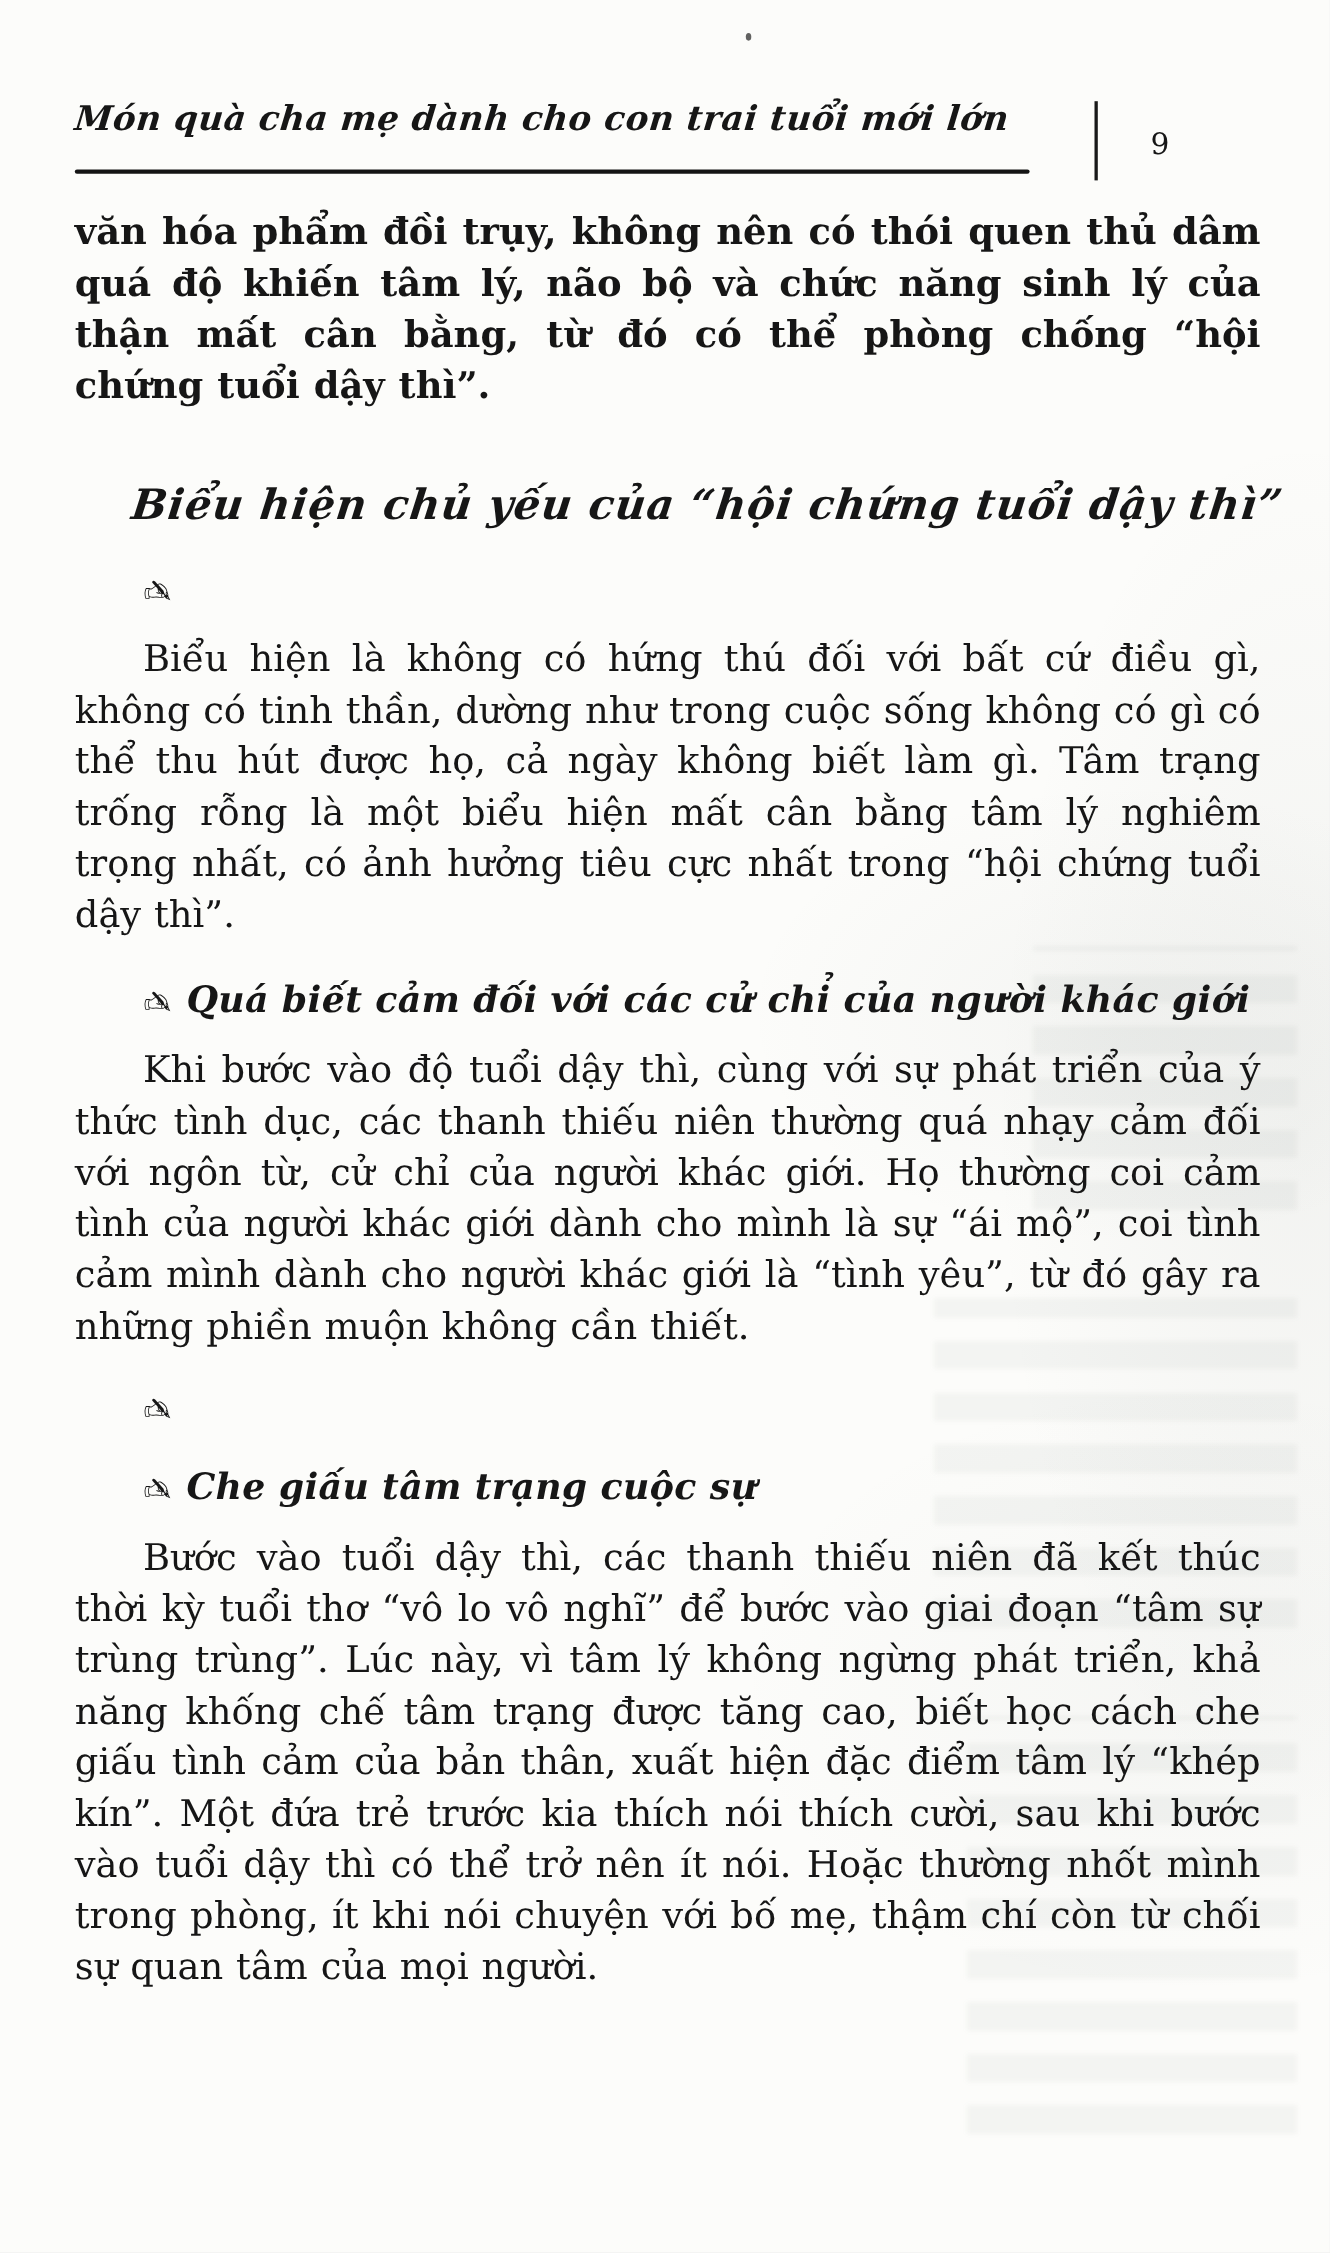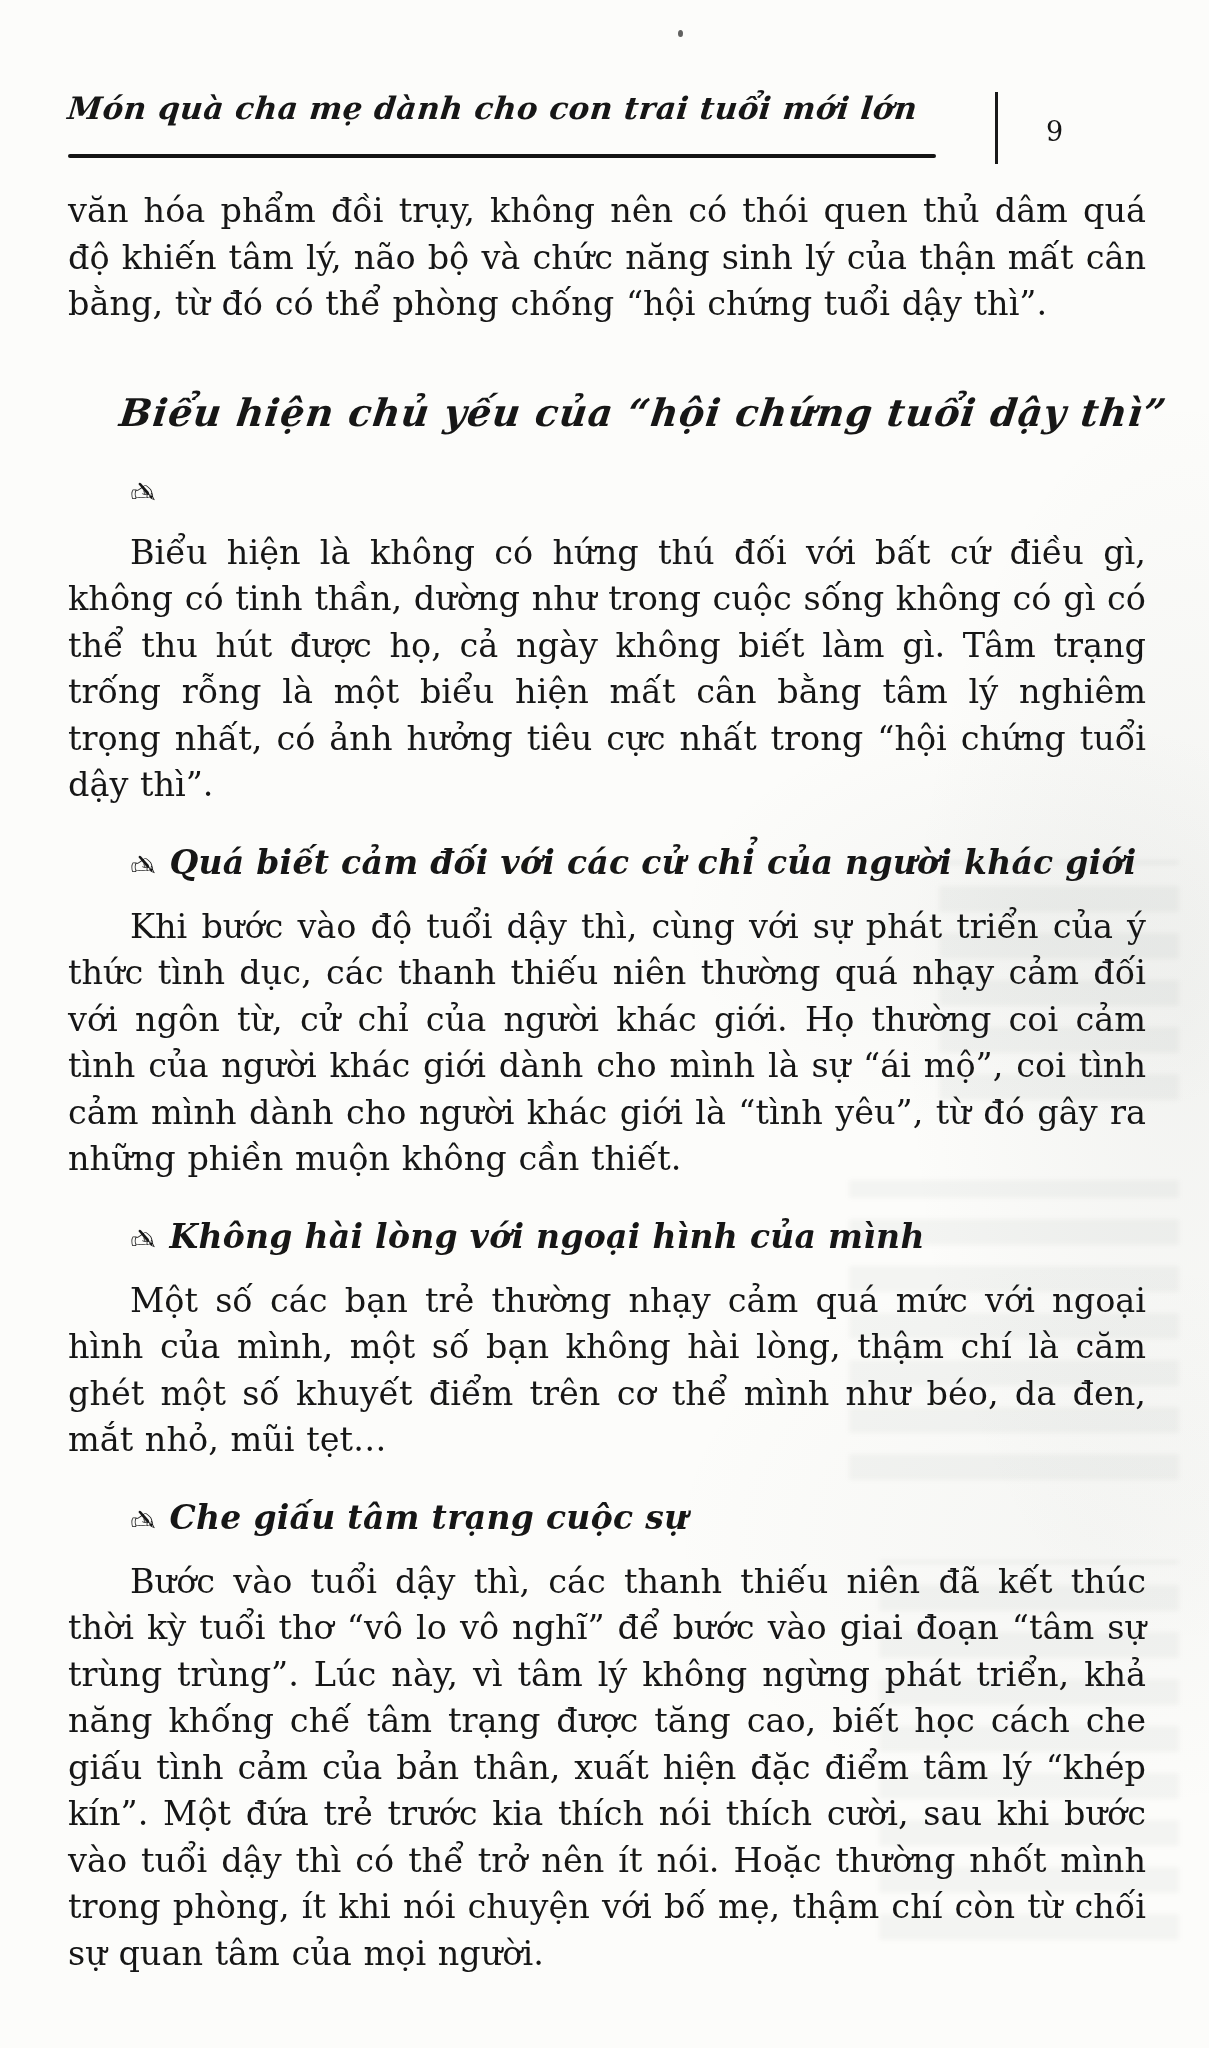--- a/index.html
+++ b/index.html
@@ -81,21 +81,21 @@
     width: 1078px;
   }
   p.para {
     margin: 0 0 8px 0;
     font-size: 33.5px;
     line-height: 46.5px;
     text-align: justify;
     text-indent: 62px;
     word-spacing: 1px;
   }
-  p.para.no-indent { text-indent: 0; }
+  p.para.no-indent { text-indent: 0; font-weight: bold; }
   .section-heading {
     margin: 62px 0 38px 52px;
     font-size: 38px;
     font-style: italic;
     font-weight: 600;
     letter-spacing: 1px;
     transform: skewX(-7deg);
     white-space: nowrap;
   }
   .sub-heading {
@@ -161,23 +161,21 @@
     <p class="para">Biểu hiện là không có hứng thú đối với bất cứ điều gì, không có tinh thần, dường như trong cuộc sống không có gì có thể thu hút được họ, cả ngày không biết làm gì. Tâm trạng trống rỗng là một biểu hiện mất cân bằng tâm lý nghiêm trọng nhất, có ảnh hưởng tiêu cực nhất trong “hội chứng tuổi dậy thì”.</p>
 
     <div class="sub-heading">
       <span class="pen-icon">✍</span>
       <span>Quá biết cảm đối với các cử chỉ của người khác giới</span>
     </div>
     <p class="para">Khi bước vào độ tuổi dậy thì, cùng với sự phát triển của ý thức tình dục, các thanh thiếu niên thường quá nhạy cảm đối với ngôn từ, cử chỉ của người khác giới. Họ thường coi cảm tình của người khác giới dành cho mình là sự “ái mộ”, coi tình cảm mình dành cho người khác giới là “tình yêu”, từ đó gây ra những phiền muộn không cần thiết.</p>
 
     <div class="sub-heading">
       <span class="pen-icon">✍</span>
-      <span>Không hài lòng với ngoại hình của mình</span>
     </div>
-    <p class="para">Một số các bạn trẻ thường nhạy cảm quá mức với ngoại hình của mình, một số bạn không hài lòng, thậm chí là căm ghét một số khuyết điểm trên cơ thể mình như béo, da đen, mắt nhỏ, mũi tẹt…</p>
 
     <div class="sub-heading">
       <span class="pen-icon">✍</span>
       <span>Che giấu tâm trạng cuộc sự</span>
     </div>
     <p class="para">Bước vào tuổi dậy thì, các thanh thiếu niên đã kết thúc thời kỳ tuổi thơ “vô lo vô nghĩ” để bước vào giai đoạn “tâm sự trùng trùng”. Lúc này, vì tâm lý không ngừng phát triển, khả năng khống chế tâm trạng được tăng cao, biết học cách che giấu tình cảm của bản thân, xuất hiện đặc điểm tâm lý “khép kín”. Một đứa trẻ trước kia thích nói thích cười, sau khi bước vào tuổi dậy thì có thể trở nên ít nói. Hoặc thường nhốt mình trong phòng, ít khi nói chuyện với bố mẹ, thậm chí còn từ chối sự quan tâm của mọi người.</p>
 
   </div>
 </div>
 

